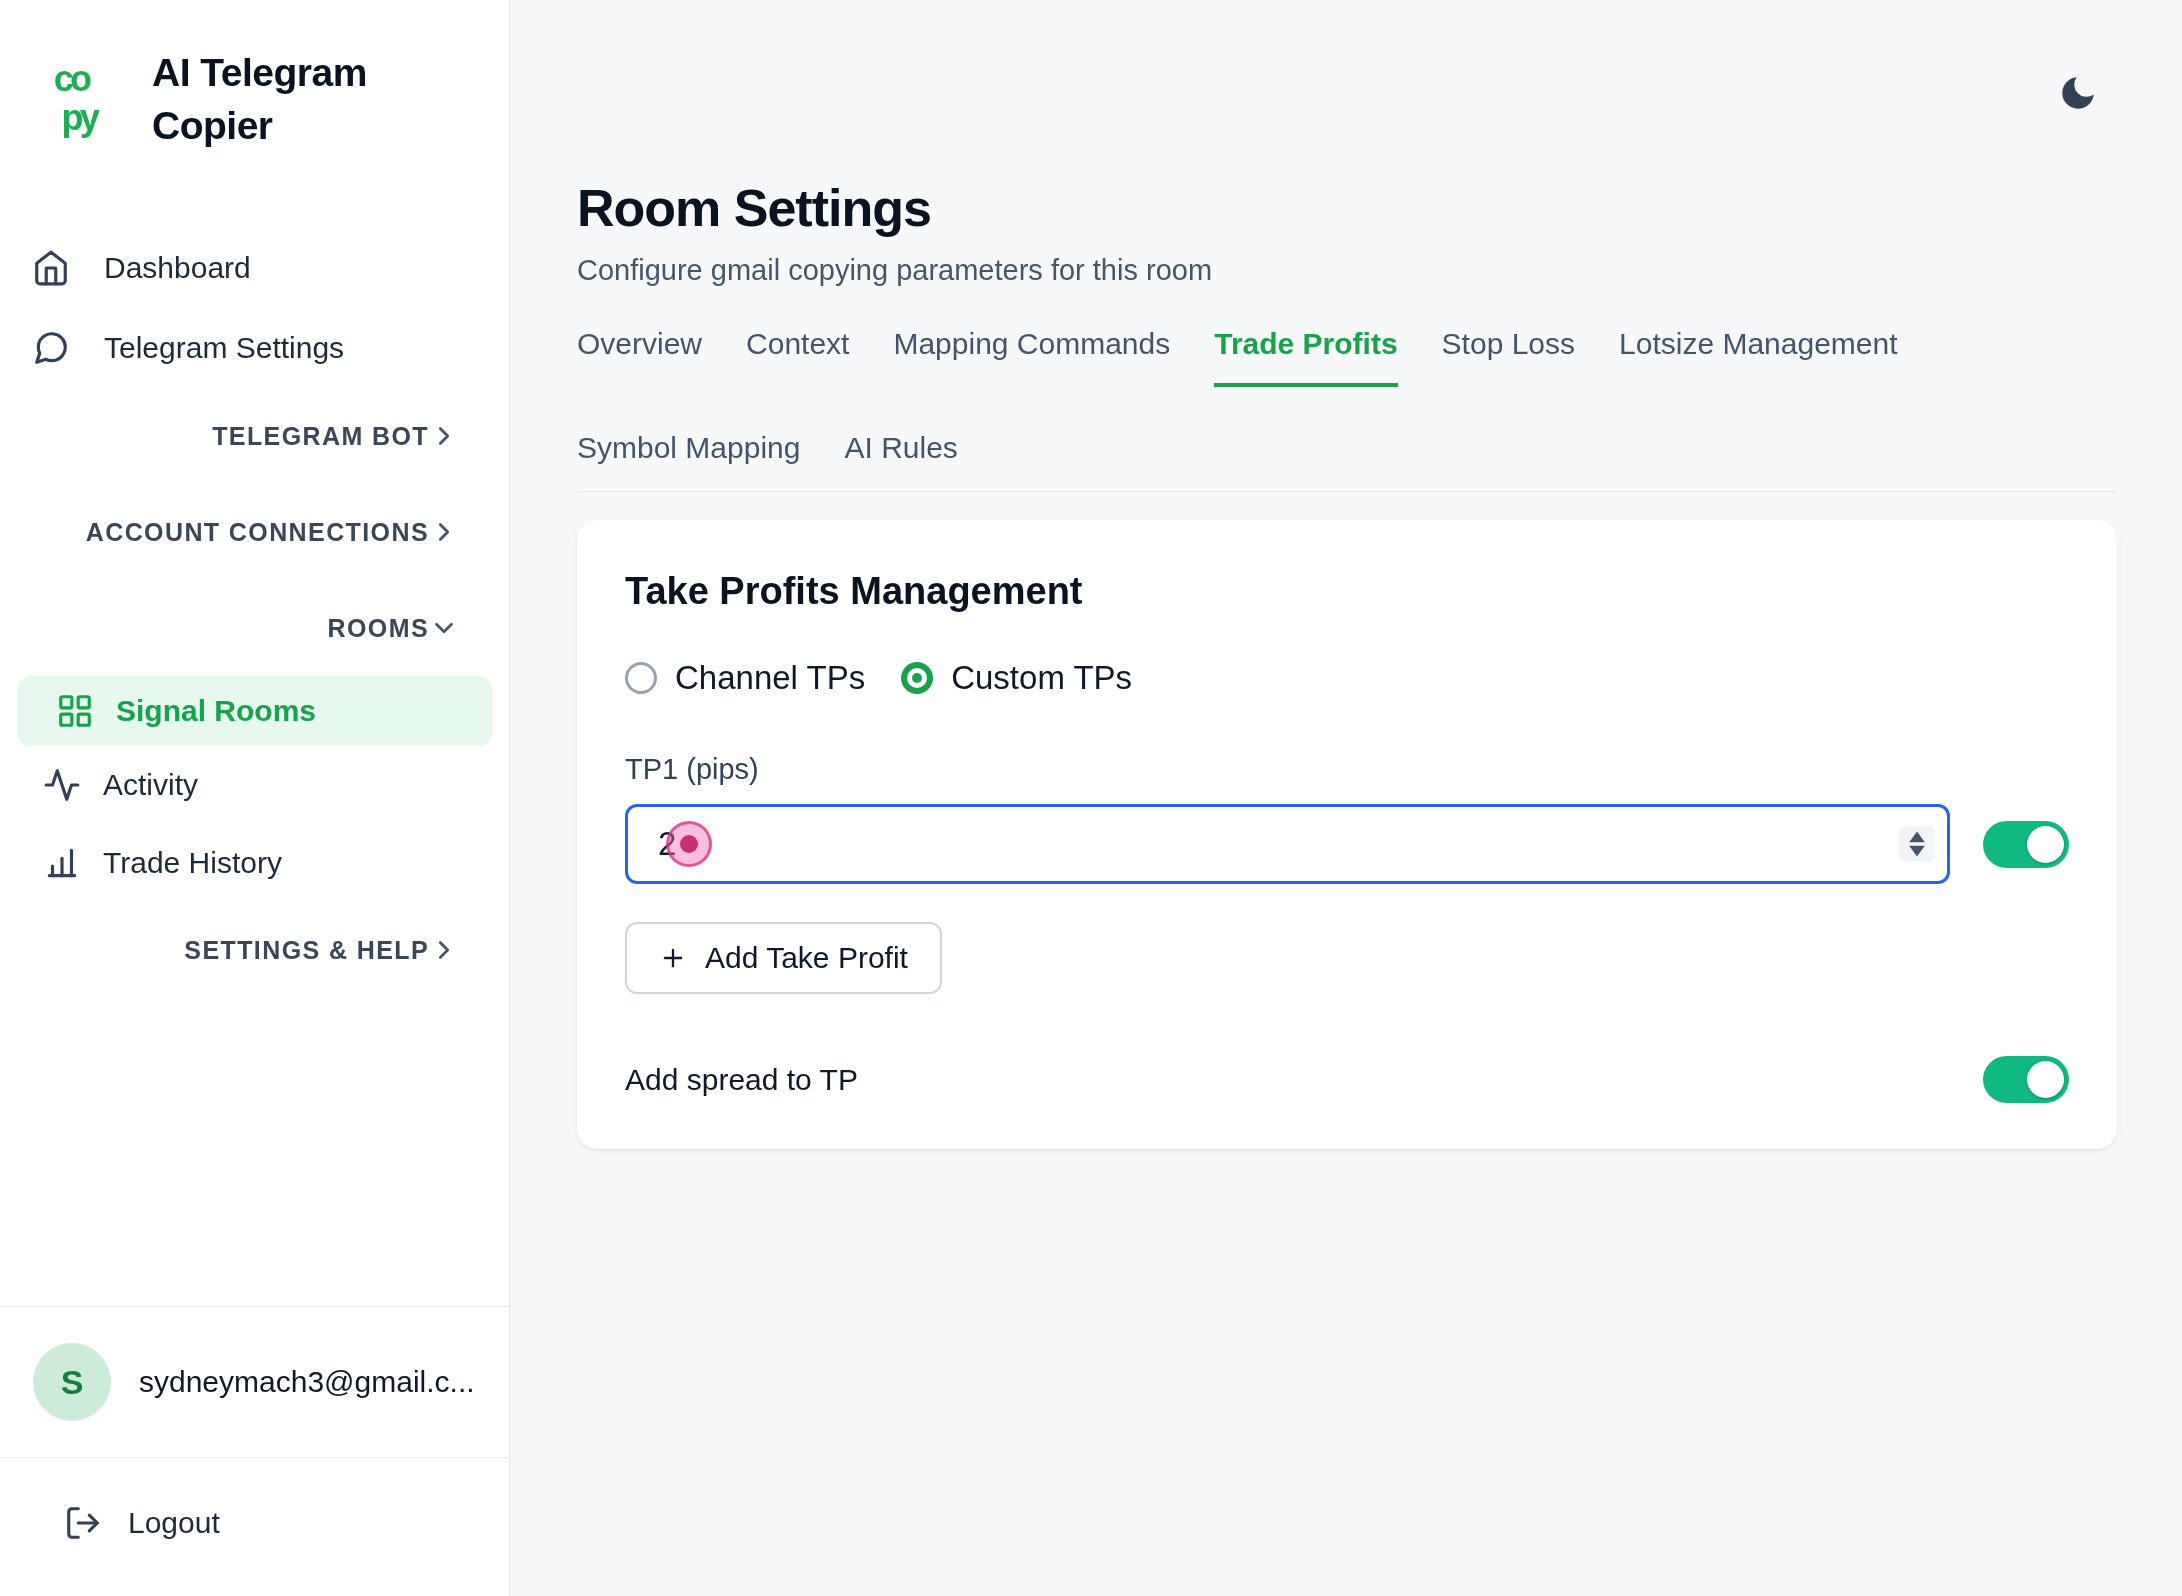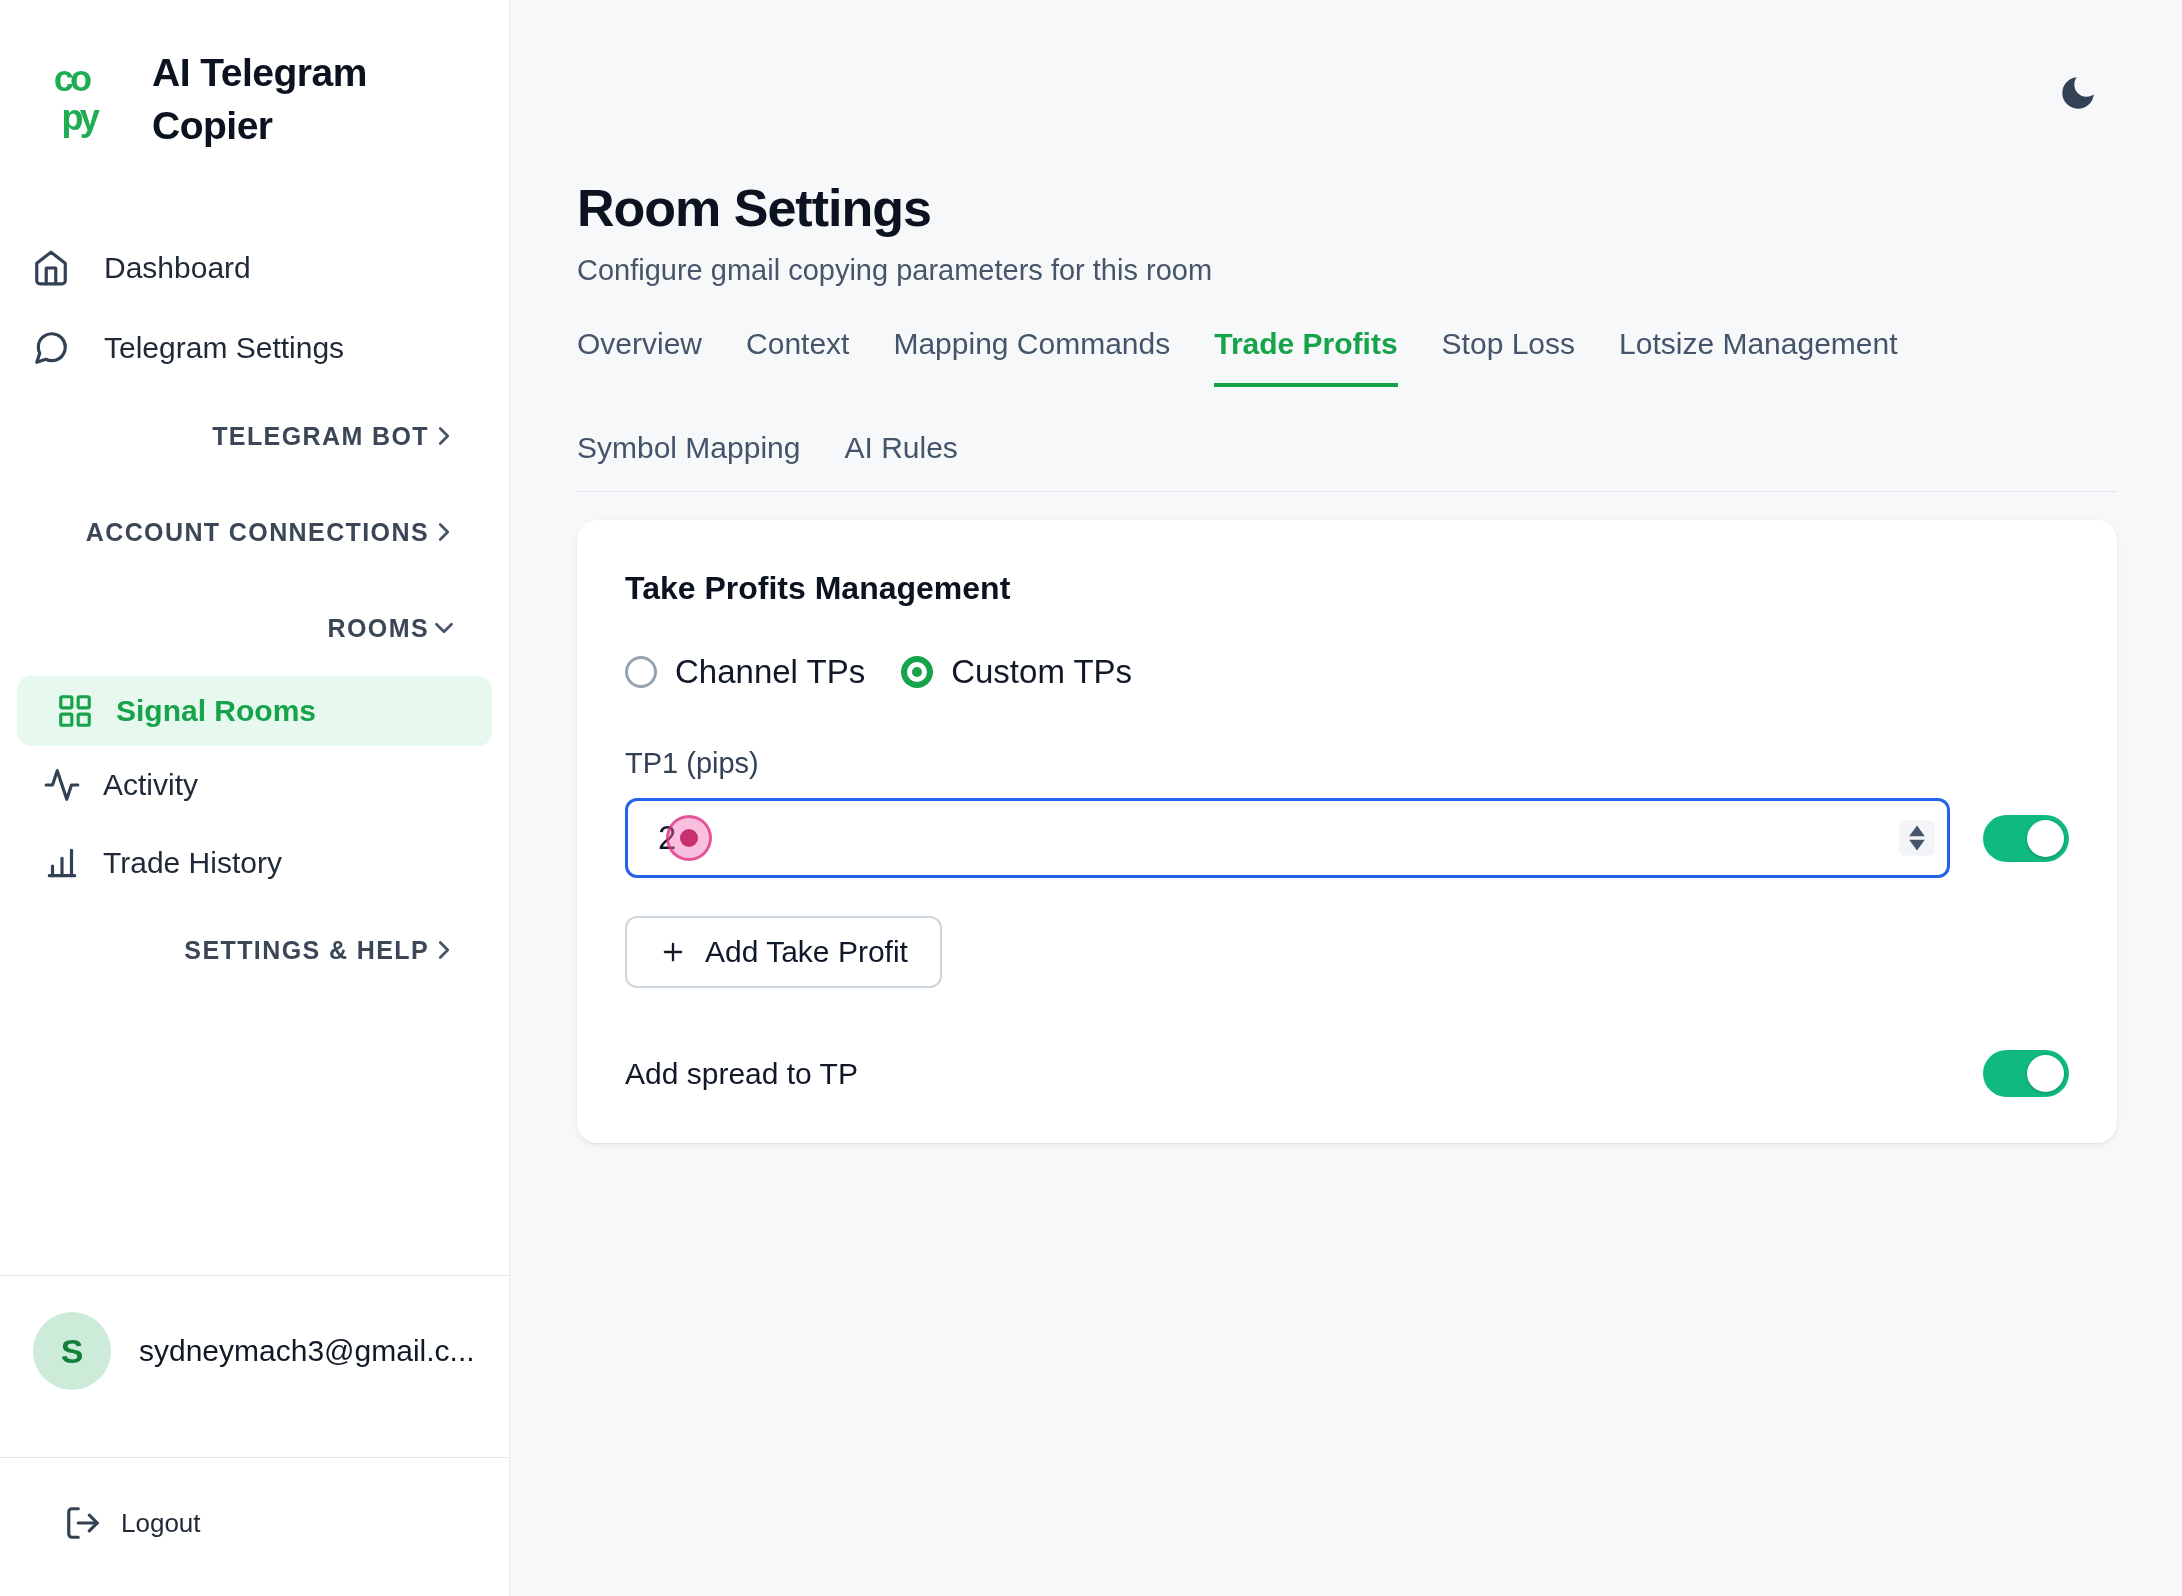--- a/index.html
+++ b/index.html
@@ -43,41 +43,41 @@
   .room-item.active{
     margin:0 17px;height:70px;padding-left:39px;border-radius:14px;
     background:var(--pill);color:var(--green);font-weight:bold;
   }
   .room-item.active .ic{color:var(--green);}
   .sidebar-bottom{margin-top:auto;}
   .user-row{border-top:1px solid var(--line);display:flex;align-items:center;gap:28px;padding:36px 33px;}
   .avatar{width:78px;height:78px;min-width:78px;border-radius:50%;background:#cdebd9;color:#15803d;
     font-size:34px;font-weight:bold;display:flex;align-items:center;justify-content:center;}
   .user-email{font-size:30px;color:#111827;white-space:nowrap;overflow:hidden;}
-  .logout-row{border-top:1px solid var(--line);display:flex;align-items:center;gap:19px;
-    padding:46px 54px 54px 64px;font-size:26px;color:#1f2937;cursor:pointer;margin-top:31px;}
+  .logout-row{border-top:1px solid var(--line);display:flex;align-items:center;gap:26px;
+    padding:46px 54px 54px 64px;font-size:30px;color:#1f2937;cursor:pointer;}
   .logout-row .ic{width:38px;height:38px;color:#334155;}
 
   
   .main{flex:1;padding-left:67px;}
   .main-inner{width:1540px;}
   .topbar{display:flex;justify-content:flex-end;padding-top:70px;}
   .moon-btn{width:46px;height:46px;margin-right:14px;background:none;border:none;cursor:pointer;padding:0;color:#334155;}
   .page-title{margin:62px 0 0;font-size:52px;font-weight:bold;letter-spacing:-1px;color:#0b1220;}
   .page-subtitle{margin-top:16px;font-size:29px;color:var(--muted);}
 
   .tabs{margin-top:40px;display:flex;flex-wrap:wrap;column-gap:78px;row-gap:16px;border-bottom:1px solid #e3e7ed;gap:44px;}
   .tab{font-size:30px;color:#44546a;padding-bottom:22px;border-bottom:4px solid transparent;cursor:pointer;white-space:nowrap;}
   .tab.active{color:var(--green);border-bottom-color:var(--green);font-weight:bold;}
 
   .card{
     margin-top:28px;width:1540px;background:#ffffff;border-radius:20px;
     padding:50px 48px 46px;box-shadow:0 1px 2px rgba(16,24,40,.05),0 2px 6px rgba(16,24,40,.06);
   }
-  .card-title{font-size:32px;font-weight:bold;color:#0b1220;}
+  .card-title{font-size:38px;font-weight:bold;color:#0b1220;}
 
   .radio-row{margin-top:46px;display:flex;align-items:center;column-gap:36px;}
   .radio-opt{display:flex;align-items:center;gap:18px;font-size:33px;color:#111827;cursor:pointer;}
   .radio{width:32px;height:32px;min-width:32px;border-radius:50%;position:relative;}
   .radio.unselected{border:3px solid #98a2b3;background:#fff;}
   .radio.selected{background:var(--green);}
   .radio.selected::before{content:"";position:absolute;inset:6px;border-radius:50%;background:#fff;}
   .radio.selected::after{content:"";position:absolute;inset:11px;border-radius:50%;background:var(--green);}
 
   .field-label{margin-top:56px;font-size:29px;color:#334155;}

